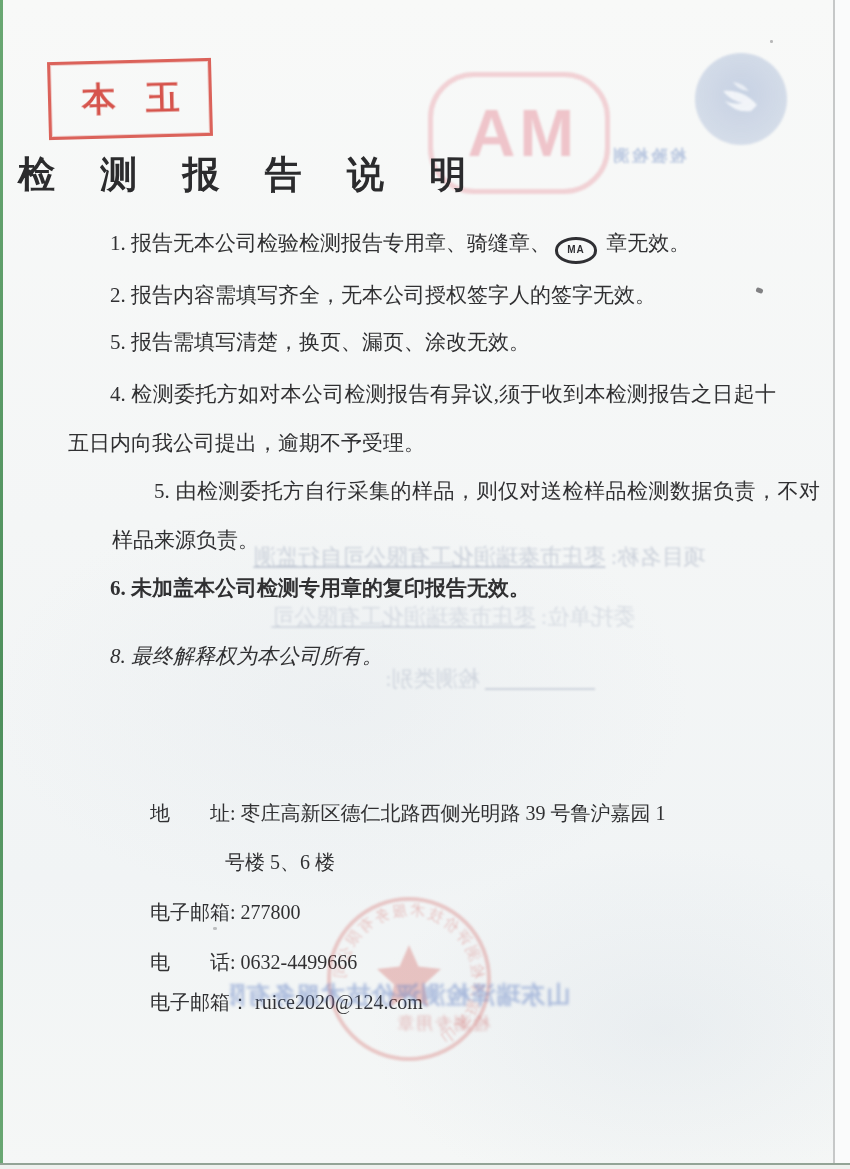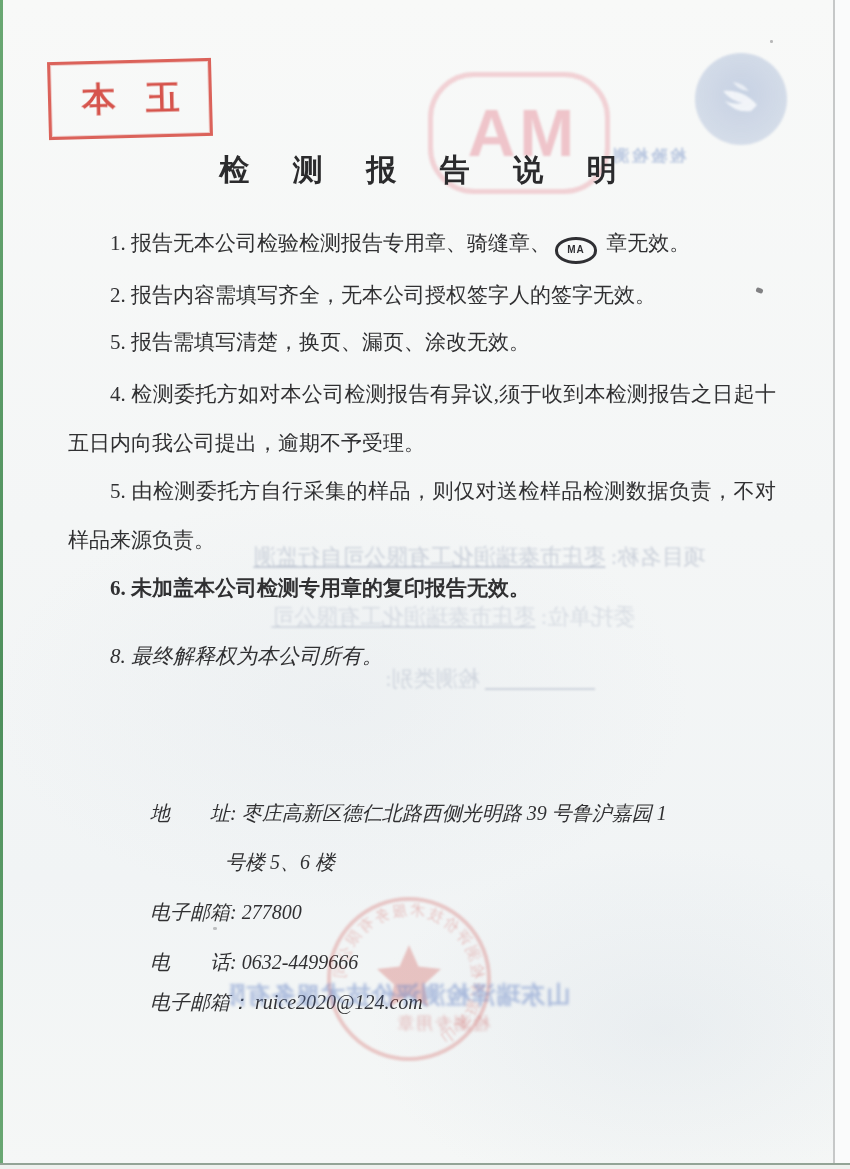--- a/index.html
+++ b/index.html
@@ -35,33 +35,33 @@
       font-family:"Liberation Sans","DejaVu Sans",sans-serif;letter-spacing:4px;}
   
   .bleed-logo{position:absolute;left:695px;top:53px;width:92px;height:92px;border-radius:50%;
       background:radial-gradient(circle at 50% 45%, rgba(132,156,199,.42), rgba(132,156,199,.30) 70%, rgba(132,156,199,.12));
       transform:scaleX(-1);filter:blur(1px);}
   .bleed-logo svg{position:absolute;left:0;top:0;}
   .bleed-logo-caption{position:absolute;left:596px;top:146px;width:90px;
       transform:scaleX(-1);filter:blur(1.3px);color:rgba(110,140,195,.45);
       font-size:16px;letter-spacing:3px;font-weight:bold;}
 
-  .title{position:absolute;left:0;top:150px;width:836px;text-align:center;
-      font-size:30px;font-weight:600;letter-spacing:18px;text-indent:18px;color:#2b2b2d;}
+  .title{position:absolute;left:0;top:150px;width:836px;text-align:left;
+      font-size:37px;font-weight:600;letter-spacing:18px;text-indent:18px;color:#2b2b2d;}
 
   .item{position:absolute;left:68px;width:708px;font-size:21px;line-height:49px;
       text-indent:42px;text-align:justify;color:#303032;}
   .i1{top:219px;} .i2{top:271px;} .i3{top:318px;} .i4{top:370px;}
-  .i5{top:467px;} .i6{top:564px;font-weight:bold;} .i7{top:613px;} .i8{top:632px;font-style:italic;}
+  .i5{top:467px;margin-left:44px;} .i6{top:564px;font-weight:bold;} .i7{top:613px;} .i8{top:632px;font-style:italic;}
   .cma-badge{display:inline-block;min-width:36px;height:21px;line-height:19px;
       border:3px solid #2f2f33;border-radius:50%/48%;text-align:center;
       font-family:"Liberation Sans","DejaVu Sans",sans-serif;font-weight:bold;font-size:10px;
       letter-spacing:1px;vertical-align:-3px;text-indent:0;margin:0 4px;color:#2f2f33;}
 
-  .contact-line{position:absolute;left:150px;font-size:20px;color:#303032;font-style:italic;}
+  .contact-line{position:absolute;left:150px;font-size:20px;color:#303032;}
   .c-addr1{top:800px;} .c-addr2{top:849px;left:225px;} .c-postal{top:899px;}
   .c-phone{top:949px;} .c-email{top:989px;}
 
   
   .bleed-line{position:absolute;transform:scaleX(-1);filter:blur(1.2px);
       color:rgba(125,138,165,.55);font-size:22px;white-space:nowrap;overflow:hidden;}
   .bl-a{left:135px;top:542px;width:570px;opacity:.62;}
   .bl-b{left:175px;top:602px;width:460px;opacity:.42;}
   .bl-c{left:315px;top:664px;width:280px;opacity:.50;}
   .bleed-line .u{text-decoration:underline;text-decoration-color:rgba(125,138,165,.6);}

